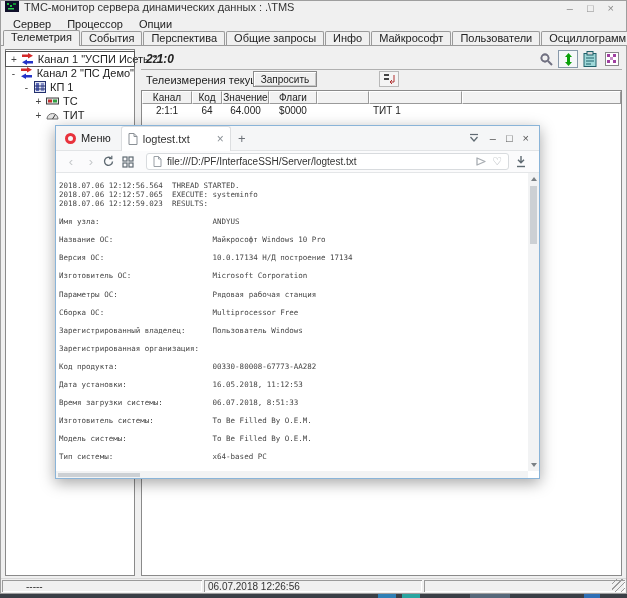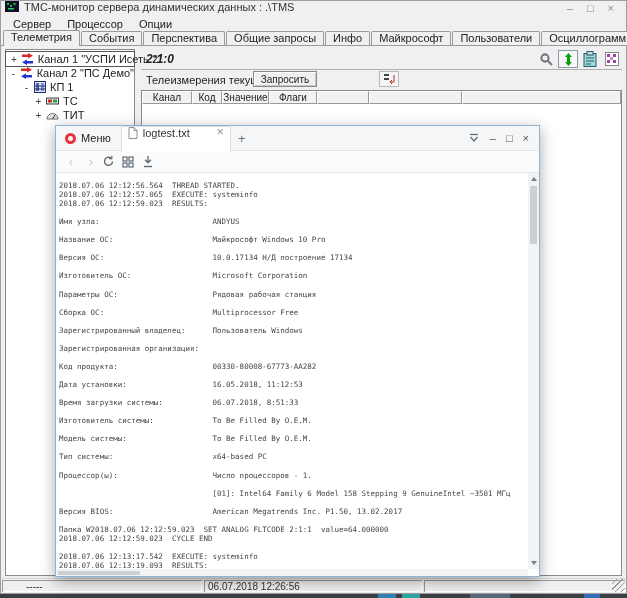--- a/index.html
+++ b/index.html
@@ -63,28 +63,28 @@
   .sp1 { width:200px; padding-left:24px; }
   .sp2 { width:218px; padding-left:4px; }
   .sp3 { flex:1; position:relative; }
   .grip { position:absolute; right:0; bottom:0; width:13px; height:13px;
           background:repeating-linear-gradient(135deg, transparent 0 3px, #9a9a9a 3px 4px); }
 
   .taskbar-peek { position:absolute; left:0; bottom:0; width:627px; height:4px; background:#3a3f46; }
   .taskbar-peek i { position:absolute; bottom:0; height:4px; display:block; }
 
   
-  .opera { position:absolute; left:55px; top:125px; width:485px; height:452px;
+  .opera { position:absolute; left:55px; top:125px; width:485px; height:354px;
            background:#fff; border:1px solid #8ab4d8; box-shadow:0 4px 14px rgba(0,0,0,.35); }
   .tabstrip { height:25px; background:#f5f6f7; display:flex; align-items:center;
               border-bottom:1px solid #e2e4e6; }
   .omenu { display:flex; align-items:center; gap:5px; padding:0 10px 0 9px; height:100%; }
   .ologo { width:11px; height:11px; border:3px solid #e8323c; border-radius:50%; }
   .btab { width:110px; height:24px; margin-top:1px; background:#fff; border:1px solid #dcdee0;
-          border-bottom:none; border-radius:3px 3px 0 0; display:flex; align-items:flex-end;
+          border-bottom:none; border-radius:3px 3px 0 0; display:flex; align-items:center;
           gap:5px; padding:12px 6px; }
   .btab .lbl { flex:1; font-size:11px; color:#333; white-space:nowrap; overflow:hidden; }
   .btab .x { color:#8a9096; font-size:12px; }
   .newtab { width:22px; text-align:center; color:#6a7076; font-size:13px; }
   .tsfill { flex:1; }
   .bwc { display:flex; align-items:center; gap:10px; padding-right:10px; color:#555; font-size:11px; }
   .addrbar { height:22px; display:flex; align-items:center; background:#fbfbfc;
              border-bottom:1px solid #e4e6e8; padding:0 6px; gap:2px; }
   .navbtn { width:18px; text-align:center; font-size:13px; color:#c5c8ca; line-height:18px; }
   .navbtn.en { color:#5f6a72; }
@@ -253,20 +253,28 @@
       <div class="table">
         <div class="thead">
           <span class="th c1">Канал</span>
           <span class="th c2">Код</span>
           <span class="th c3">Значение</span>
           <span class="th c4">Флаги</span>
           <span class="th c5"></span>
           <span class="th c6"></span>
           <span class="th c7"></span>
         </div>
+        <div class="trowdata">
+          <span class="td c1">2:1:1</span>
+          <span class="td c2">64</span>
+          <span class="td c3">64.000</span>
+          <span class="td c4">$0000</span>
+          <span class="td c5"></span>
+          <span class="td c6 left">ТИТ 1</span>
+        </div>
       </div>
     </div>
   </div>
 
   <div class="statusbar">
     <span class="sp sp1">-----</span>
     <span class="sp sp2">06.07.2018 12:26:56</span>
     <span class="sp sp3">
         <i class="grip"></i>
       </span>
@@ -316,20 +324,35 @@
     <span class="navbtn en">
       <svg width="12" height="12">
           <g fill="none" stroke="#5f6a72" stroke-width="1.2">
             <rect x="1" y="1" width="4" height="4"></rect>
             <rect x="7" y="1" width="4" height="4"></rect>
             <rect x="1" y="7" width="4" height="4"></rect>
             <rect x="7" y="7" width="4" height="4"></rect>
           </g>
         </svg>
     </span>
+    <div class="afield">
+      <span>
+        <svg width="9" height="11">
+            <path d="M1 0.5 L5.5 0.5 L8 3 L8 10.5 L1 10.5 Z" fill="#fff" stroke="#9aa0a6"></path>
+            <path d="M5.5 0.5 L5.5 3 L8 3" fill="none" stroke="#9aa0a6"></path>
+          </svg>
+      </span>
+      <span class="aurl">file:///D:/PF/InterfaceSSH/Server/logtest.txt</span>
+      <span class="ficon">
+        <svg width="12" height="11">
+            <path d="M2 2 L10 5.5 L2 9 Z" fill="none" stroke="#a8adb2" stroke-width="1.3" stroke-linejoin="round"></path>
+          </svg>
+      </span>
+      <span class="ficon">♡</span>
+    </div>
     <span class="navbtn en">
       <svg width="12" height="13">
           <path d="M6 1 L6 7 M3 4.8 L6 7.8 L9 4.8" fill="none" stroke="#5f6a72" stroke-width="1.4"></path>
           <path d="M2 11.5 L10 11.5" stroke="#5f6a72" stroke-width="1.4"></path>
         </svg>
     </span>
   </div>
 
   <div class="content">
     <pre class="log">2018.07.06 12:12:56.564  THREAD STARTED.

